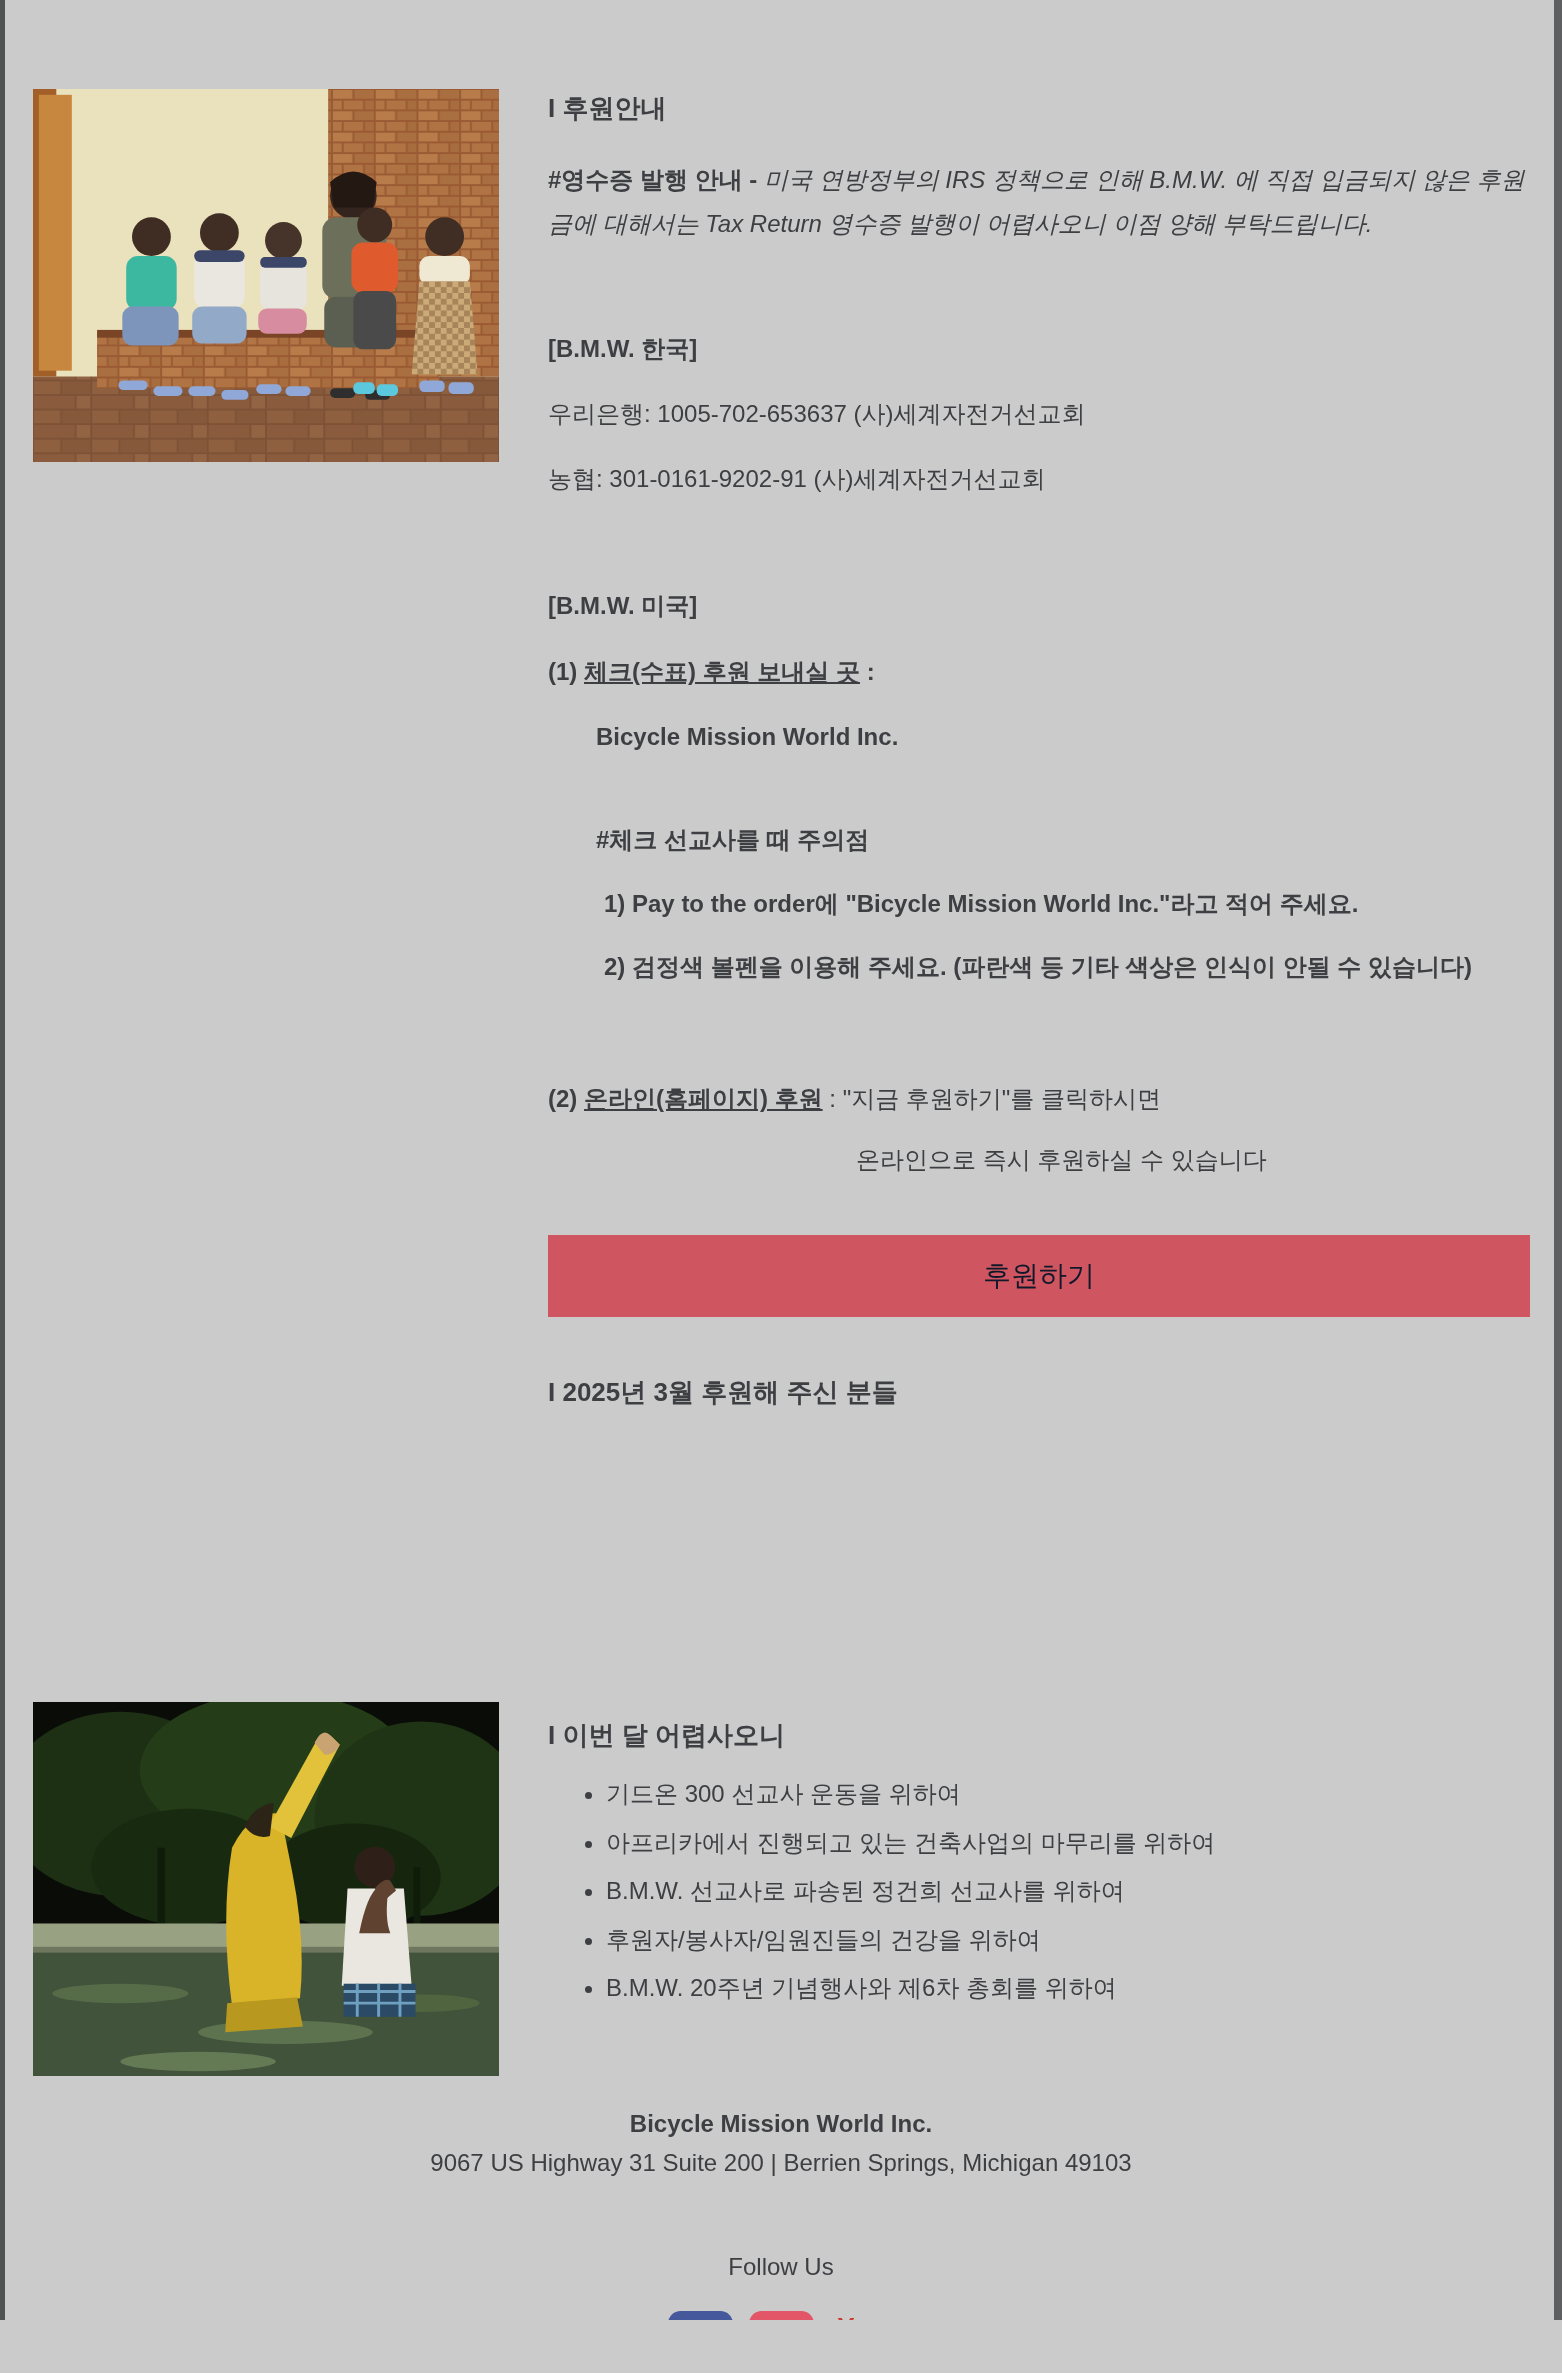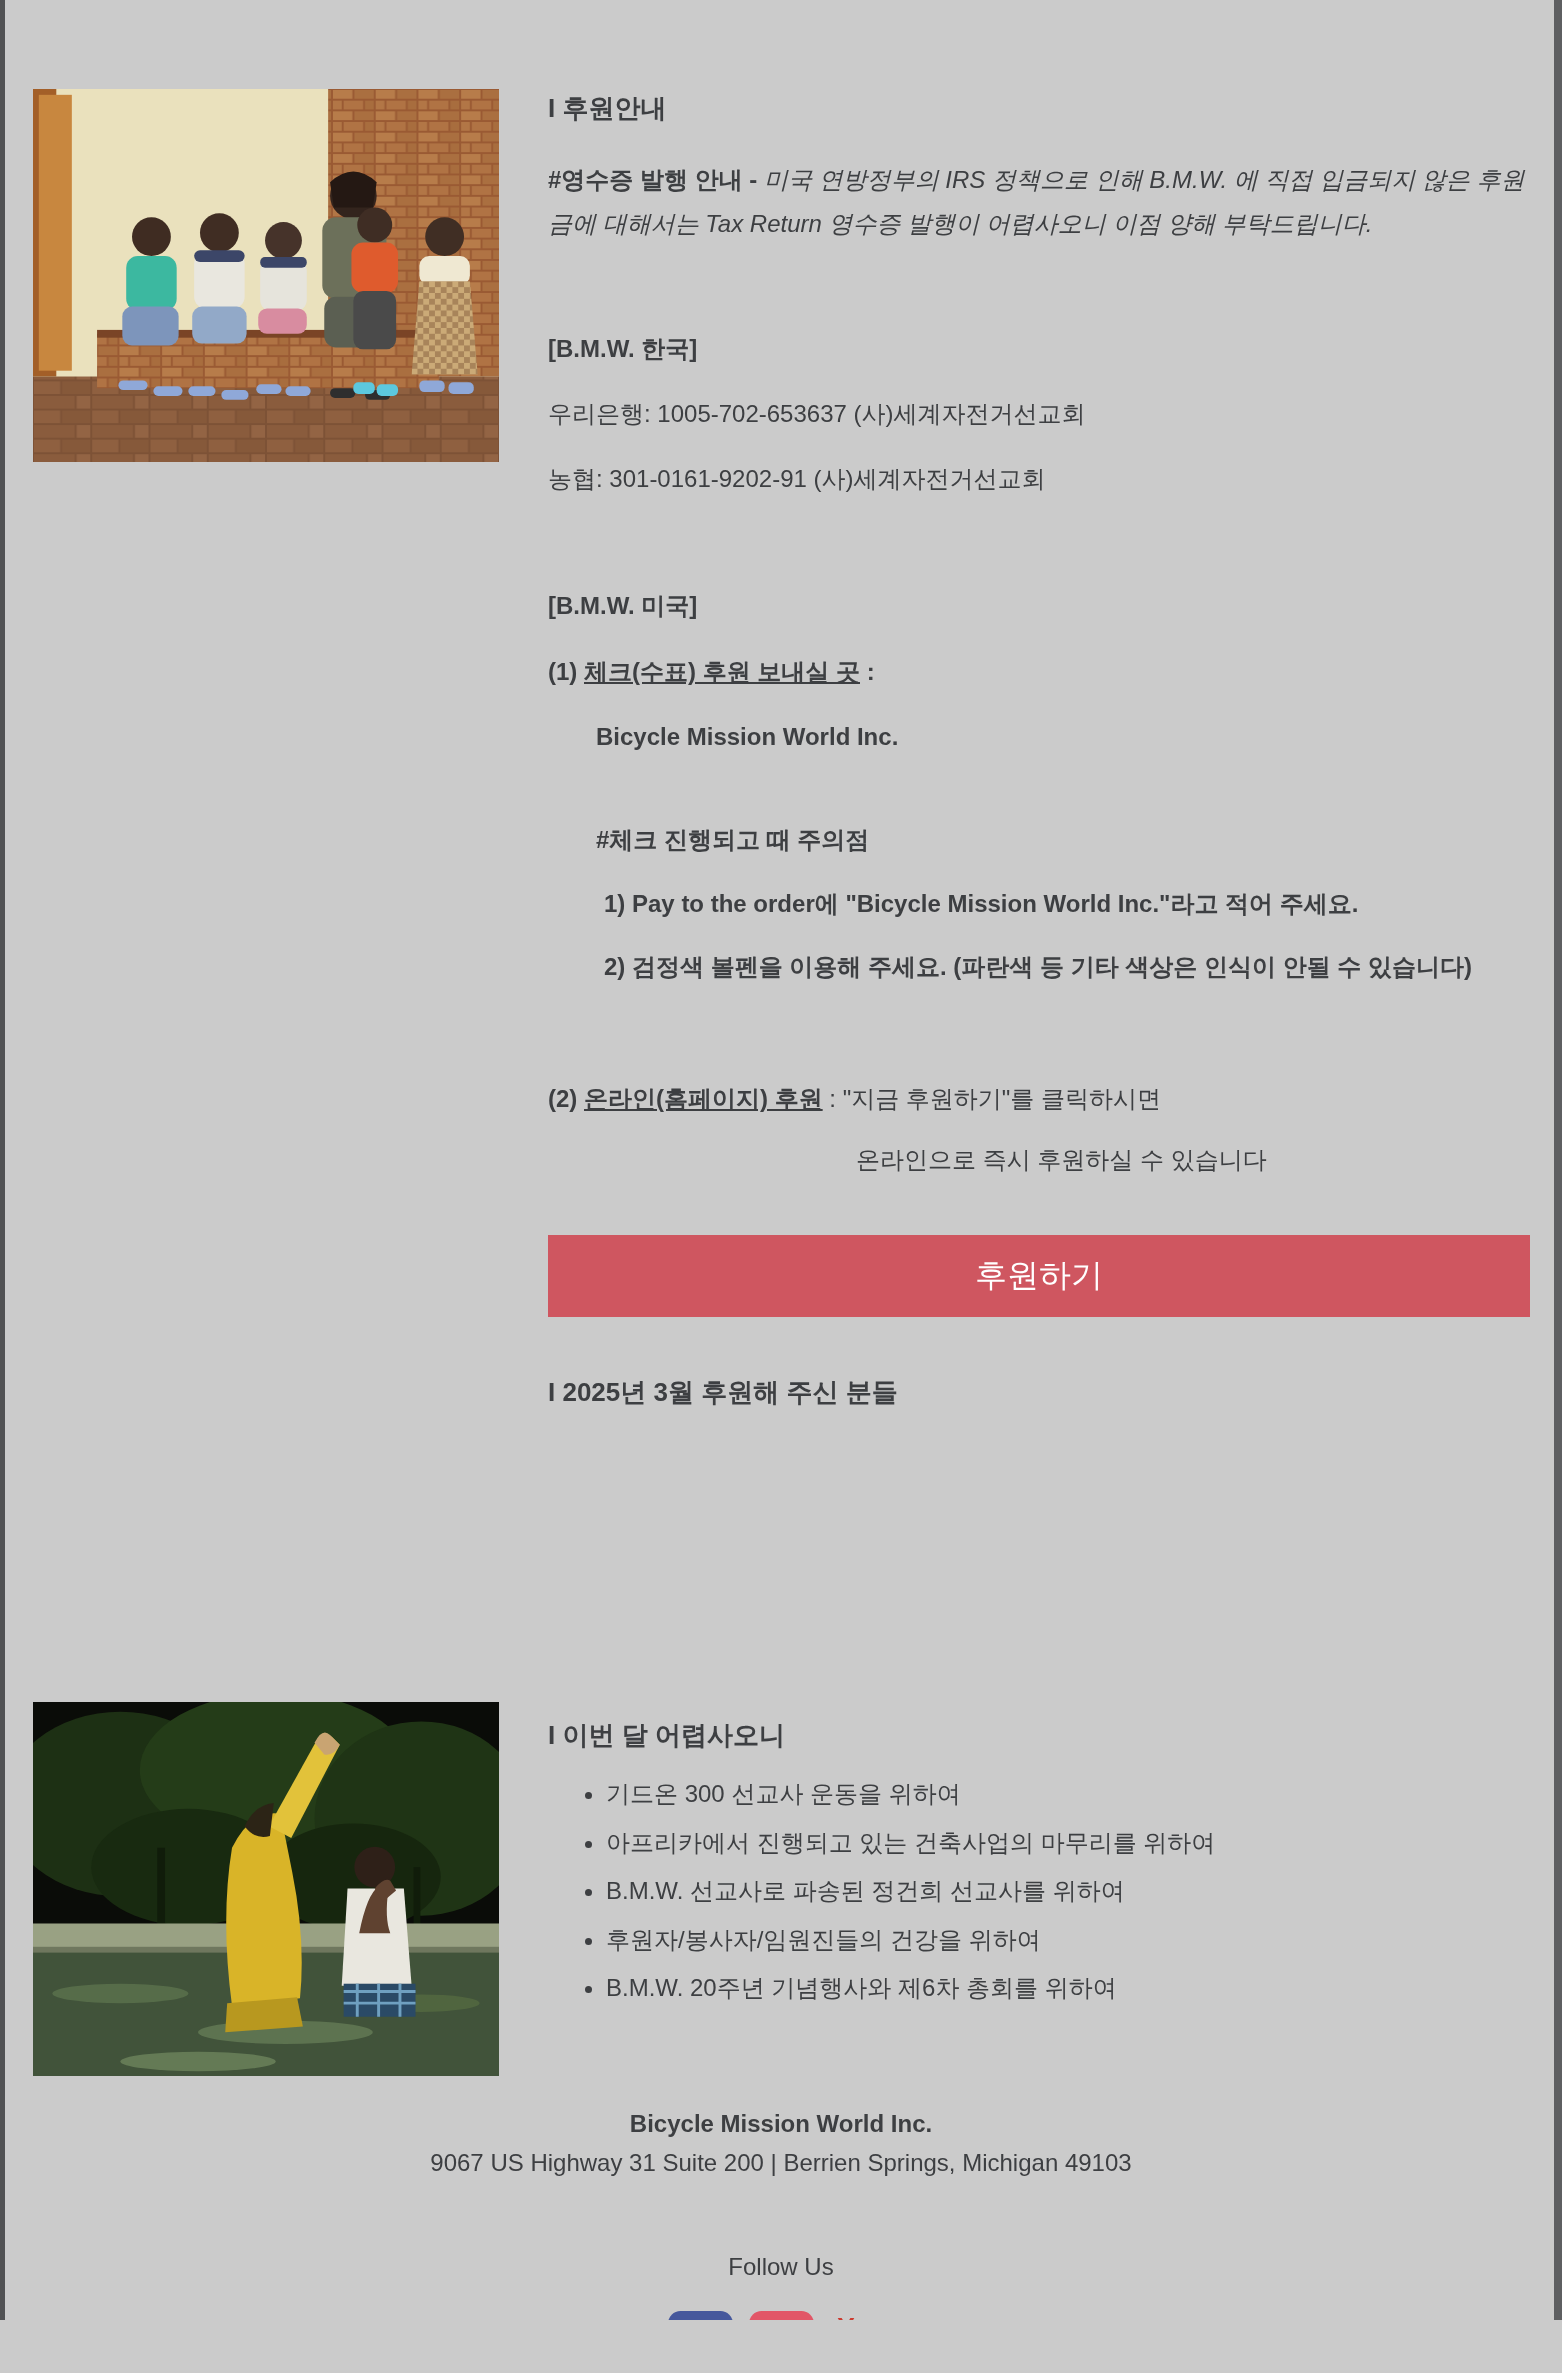--- a/index.html
+++ b/index.html
@@ -33,21 +33,21 @@
   .org{top:723px;left:596px;}
   .addr{top:763px;left:596px;}
   .note-h{top:826px;left:596px;}
   .note1{top:890px;left:604px;}
   .note2{top:953px;left:604px;}
   .online-line{top:1085px;}
   .online2{top:1146px;left:856px;}
 
   .donate{
     top:1235px;width:982px;height:82px;background:#cf5660;border:none;
-    color:#ffffff;font-size:32px;font-family:inherit;cursor:pointer;
+    color:#0f172a;font-size:28px;font-family:inherit;cursor:pointer;
     display:flex;align-items:center;justify-content:center;padding:0;
   }
 
   .donors-h{top:1378px;}
   .donors{top:1446px;width:946px;line-height:45px;}
 
   .prayer-h{top:1721px;}
   ul.prayer{top:1776px;margin:0;padding-left:58px;width:922px;list-style:disc;}
   ul.prayer li{font-size:24px;line-height:35px;margin-bottom:13.6px;}
 
@@ -147,21 +147,21 @@
   <div class="abs sub-h kor-h">[B.M.W. 한국]</div>
   <div class="abs body-t woori">우리은행: 1005-702-653637  (사)세계자전거선교회</div>
   <div class="abs body-t nh">농협: 301-0161-9202-91 (사)세계자전거선교회</div>
 
   <div class="abs sub-h usa-h">[B.M.W. 미국]</div>
 
   <div class="abs body-t check-line">
     <span class="b">(1) </span><span class="b u">체크(수표) 후원 보내실 곳</span><span class="b"> :</span>
   </div>
   <div class="abs body-t b org">Bicycle Mission World Inc.</div>
-  <div class="abs body-t b note-h">#체크 진행되고 때 주의점</div>
+  <div class="abs body-t b note-h">#체크 선교사를 때 주의점</div>
   <div class="abs body-t b note1">1) Pay to the order에 "Bicycle Mission World Inc."라고 적어 주세요.</div>
   <div class="abs body-t b note2">2) 검정색 볼펜을 이용해 주세요. (파란색 등 기타 색상은 인식이 안될 수 있습니다)</div>
 
   <div class="abs body-t online-line">
     <span class="b">(2) </span><span class="b u">온라인(홈페이지) 후원</span><span> :  "지금 후원하기"를 클릭하시면</span>
   </div>
   <div class="abs body-t online2">온라인으로 즉시 후원하실 수 있습니다</div>
 
   <button class="abs donate">후원하기</button>
 

